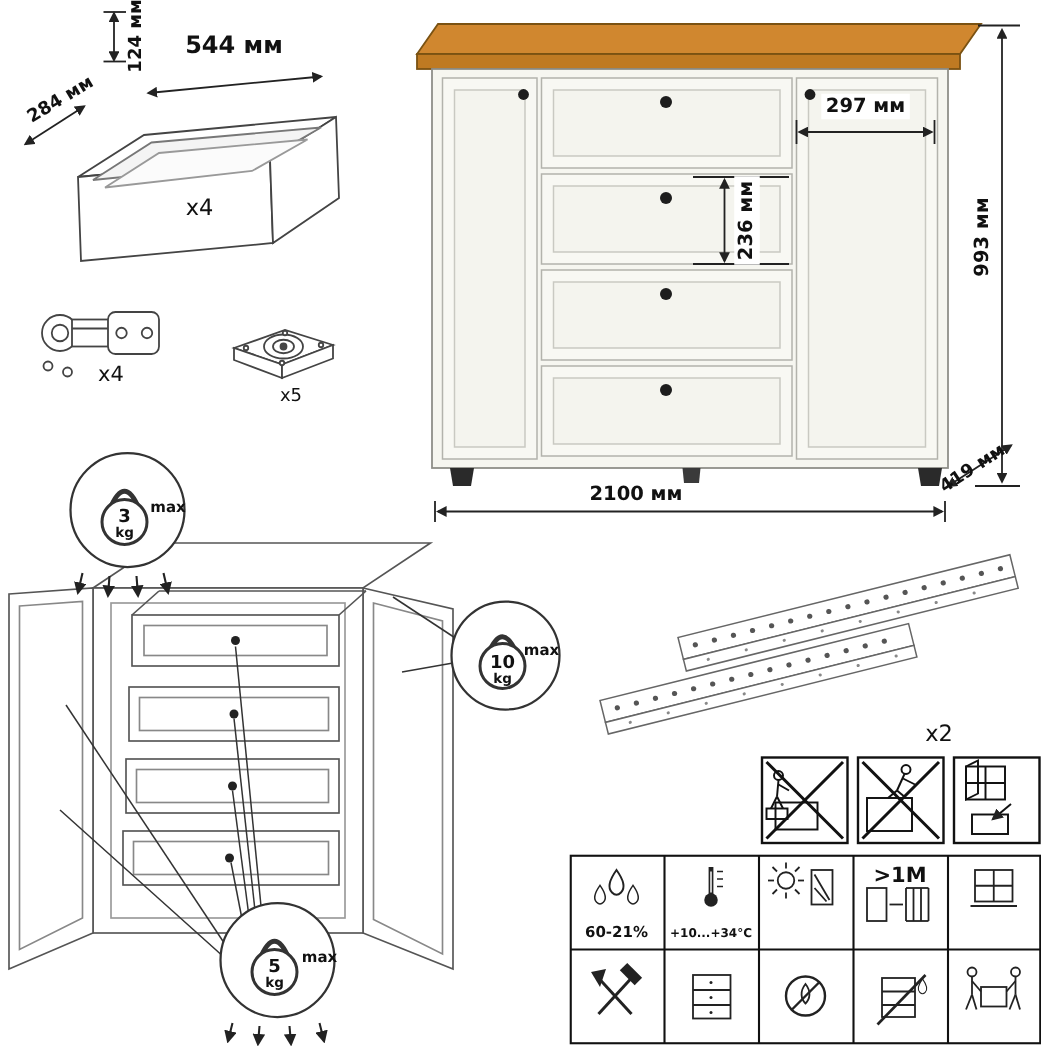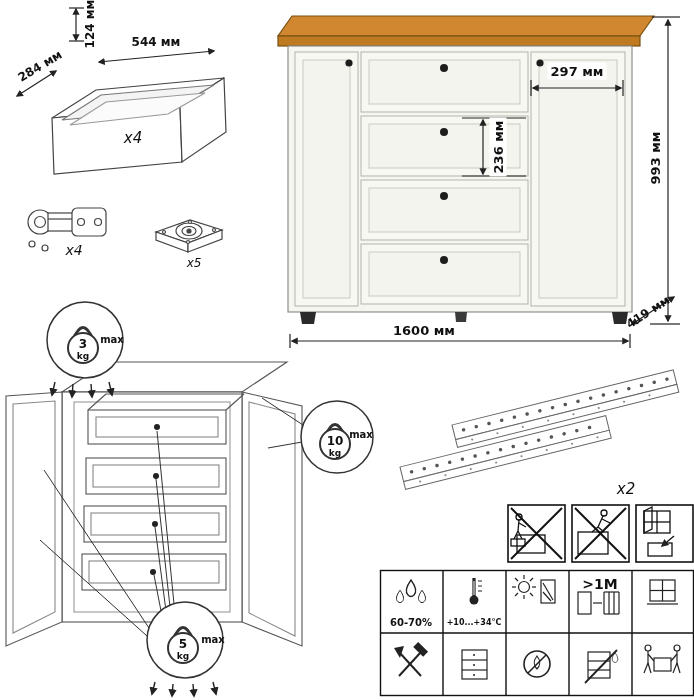--- a/index.html
+++ b/index.html
@@ -1,21 +1,21 @@
 <!DOCTYPE html>
 <html><head>
 <meta charset="utf-8">
 <style>
   * { margin:0; padding:0; box-sizing:border-box; }
   html,body { width:694px; height:700px; background:#fff; font-family:"DejaVu Sans", sans-serif; color:#111; }
   #canvas { position:relative; width:694px; height:700px; background:#fff; overflow:hidden; }
   svg.layer { position:absolute; left:0; top:0; }
   .lbl { position:absolute; white-space:nowrap; transform:translate(-50%,-50%); font-size:13px; font-weight:bold; color:#111; z-index:5; }
   .lbl.v { transform:translate(-50%,-50%) rotate(-90deg); }
-  .lbl.cnt { font-weight:normal; font-size:15px;font-style:italic; }
+  .lbl.cnt { font-weight:normal; font-size:15px; }
   .lbl.small { font-weight:bold; }
   .bgw { background:#fff; padding:1px 3px; }
 </style>
 </head>
 <body>
 
 <div id="canvas">
 
   <svg class="layer" width="694" height="700" viewBox="0 0 694 700">
     <defs>
@@ -331,43 +331,43 @@
       <line x1="648" y1="654" x2="654" y2="661"></line>
       <circle cx="677" cy="648" r="3"></circle>
       <line x1="677" y1="651" x2="677" y2="663"></line>
       <line x1="677" y1="663" x2="673" y2="673"></line>
       <line x1="677" y1="663" x2="680" y2="673"></line>
       <line x1="677" y1="654" x2="671" y2="661"></line>
     </g>
   </svg>
 
   <div class="lbl v" style="left:90px;top:24px;font-size:12px">124 мм</div>
-  <div class="lbl" style="left:156px;top:42px;font-size:12px">544 мм</div>
+  <div class="lbl" style="left:156px;top:30px;font-size:16px">544 мм</div>
   <div class="lbl" style="left:40px;top:66px;font-size:12px;transform:translate(-50%,-50%) rotate(-31deg)">284 мм</div>
   <div class="lbl cnt" style="left:133px;top:138px">x4</div>
   <div class="lbl cnt" style="left:74px;top:250px;font-size:14px">x4</div>
   <div class="lbl cnt" style="left:194px;top:263px;font-size:12px">x5</div>
 
   <div class="lbl bgw" style="left:577px;top:71px">297 мм</div>
   <div class="lbl v bgw" style="left:498px;top:147px">236 мм</div>
   <div class="lbl v" style="left:655px;top:158px">993 мм</div>
-  <div class="lbl" style="left:424px;top:330px">1600 мм</div>
+  <div class="lbl" style="left:424px;top:330px">2100 мм</div>
   <div class="lbl" style="left:648px;top:312px;font-size:12px;transform:translate(-50%,-50%) rotate(-33deg)">419 мм</div>
 
   <div class="lbl" style="left:83px;top:344px;font-size:12px">3</div>
   <div class="lbl small" style="left:83px;top:356px;font-size:9px">kg</div>
   <div class="lbl small" style="left:112px;top:339px;font-size:10px">max</div>
 
   <div class="lbl" style="left:335px;top:441px;font-size:12px">10</div>
   <div class="lbl small" style="left:335px;top:453px;font-size:9px">kg</div>
   <div class="lbl small" style="left:361px;top:434px;font-size:10px">max</div>
 
   <div class="lbl" style="left:183px;top:644px;font-size:12px">5</div>
   <div class="lbl small" style="left:183px;top:656px;font-size:9px">kg</div>
   <div class="lbl small" style="left:213px;top:639px;font-size:10px">max</div>
 
   <div class="lbl cnt" style="left:626px;top:489px">x2</div>
 
-  <div class="lbl" style="left:411px;top:622px;font-size:10px">60-70%</div>
+  <div class="lbl" style="left:411px;top:622px;font-size:10px">60-21%</div>
   <div class="lbl" style="left:474px;top:622px;font-size:8px">+10...+34°C</div>
   <div class="lbl" style="left:600px;top:584px;font-size:14px">&gt;1M</div>
 
 </div>
 
 </body></html>

